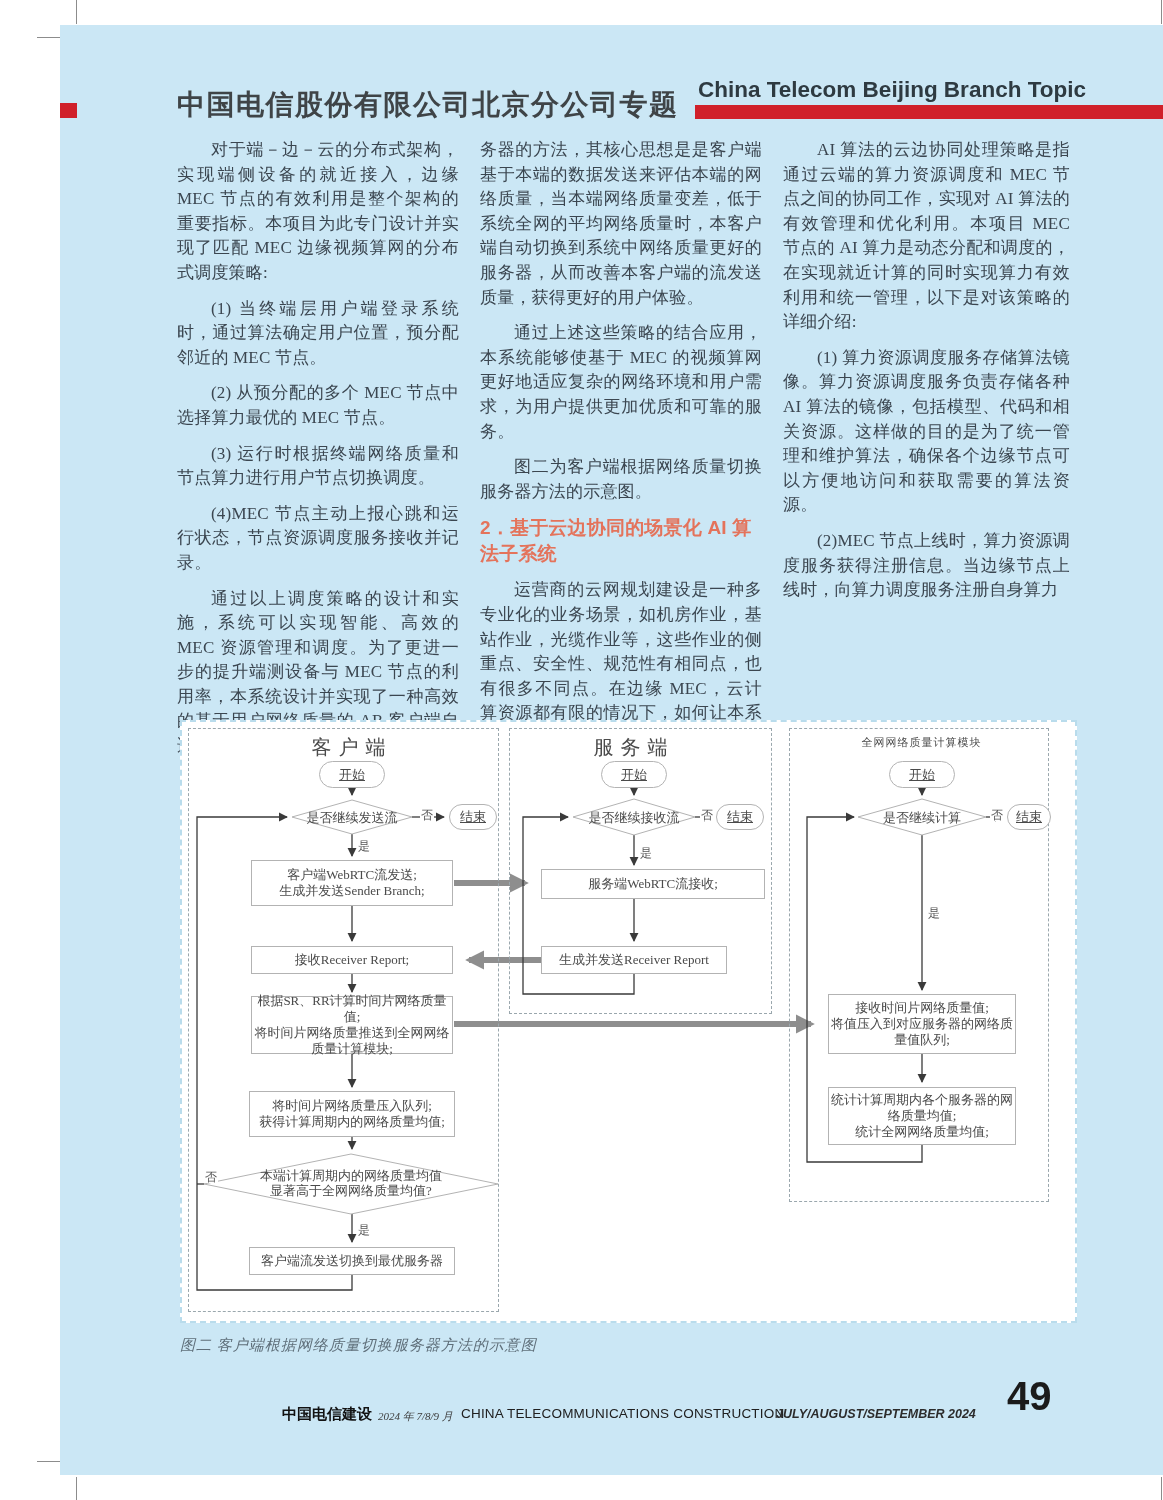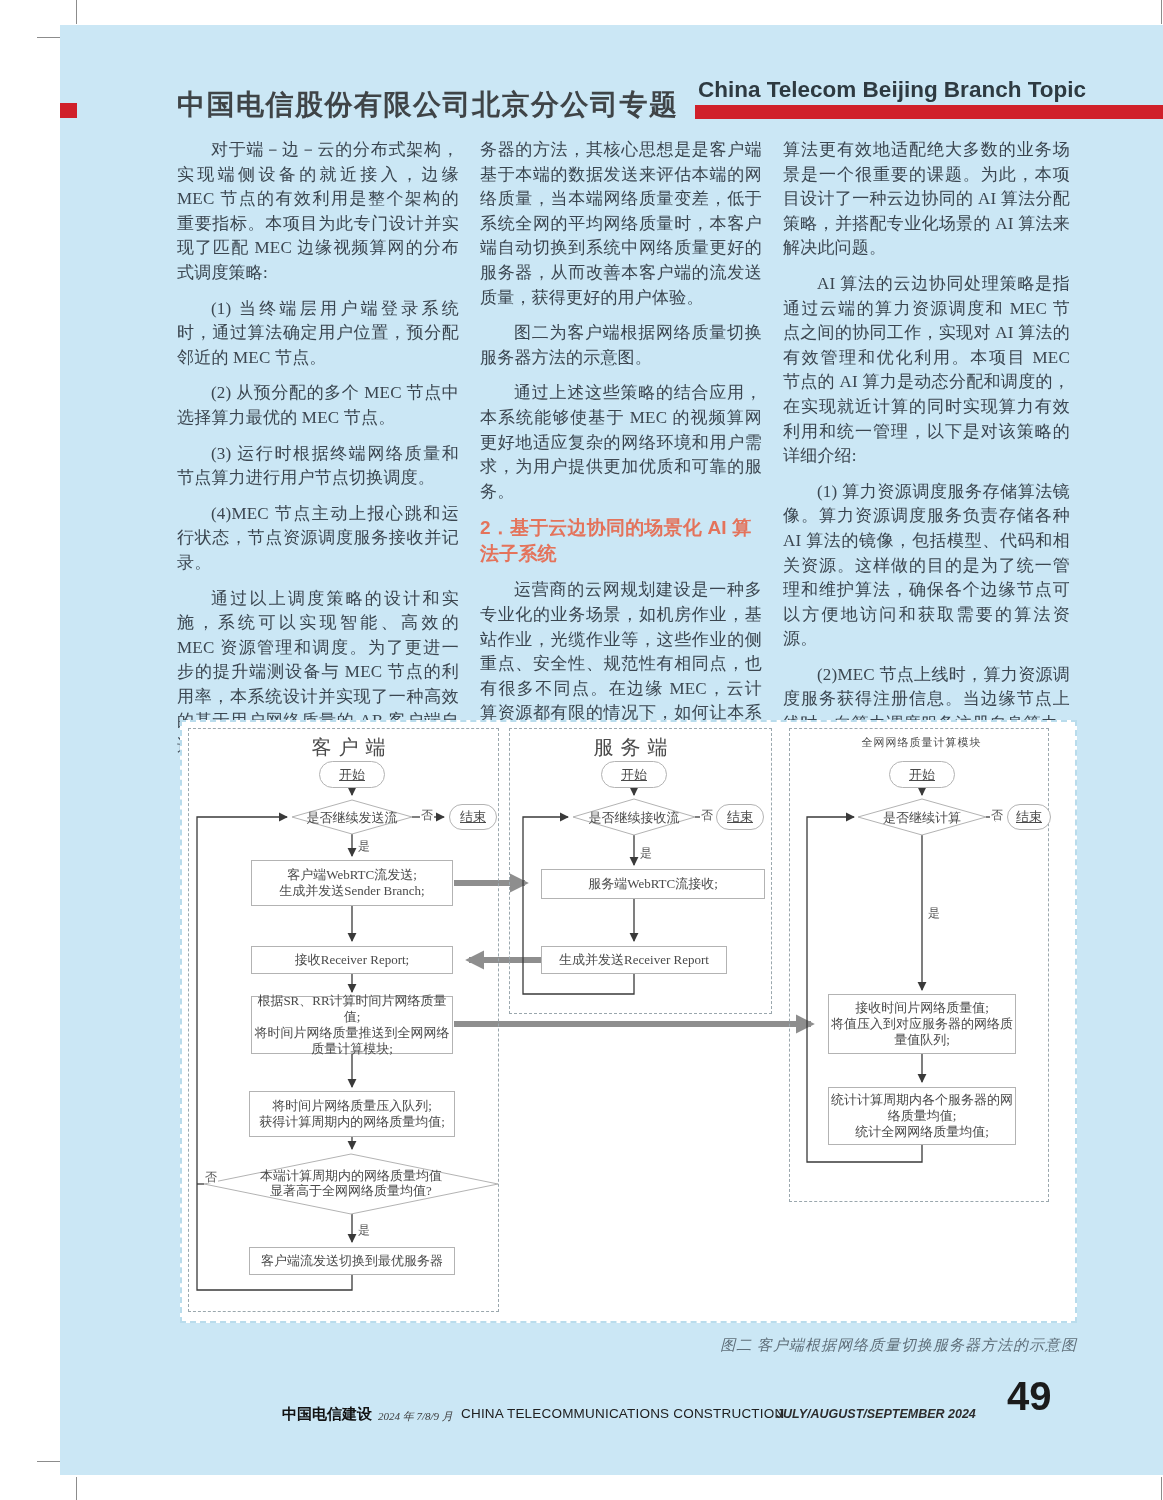--- a/index.html
+++ b/index.html
@@ -38,21 +38,21 @@
   .panel{position:absolute;border:1px dashed #9aa7ad;box-sizing:border-box;}
   .panel-title{position:absolute;font-size:20px;color:#4a4a4a;text-align:center;letter-spacing:7px;}
   .panel-title.tight{letter-spacing:1px;font-size:11px;}
   .fnode{position:absolute;box-sizing:border-box;background:#ffffff;border:1px solid #b3b3b3;
          color:#4a4a4a;font-size:13px;line-height:16px;display:flex;align-items:center;
          justify-content:center;text-align:center;white-space:pre-line;}
   .stadium{border-radius:14px;text-decoration:underline;}
   .dlabel{position:absolute;font-size:13px;line-height:15px;color:#4a4a4a;text-align:center;
           white-space:pre-line;}
   .branch{position:absolute;font-size:12px;color:#555;background:#ffffff;padding:0 1px;line-height:12px;}
-  .fig-caption{position:absolute;left:143px;top:1336px;width:897px;text-align:right;
+  .fig-caption{position:absolute;left:143px;top:1336px;width:897px;text-align:left;
           font-style:italic;font-size:15px;color:#5f6f7a;letter-spacing:1px;}
 
   
   .footer-cn{position:absolute;left:245px;top:1405px;font-family:"Liberation Sans", sans-serif;
              font-weight:700;font-size:15px;color:#121212;}
   .footer-issue-cn{position:absolute;left:341px;top:1409px;font-style:italic;font-size:11px;color:#3c3c3c;}
   .footer-en{position:absolute;left:424px;top:1406px;font-family:"Liberation Sans", sans-serif;
              font-size:13.5px;color:#202020;letter-spacing:0.2px;}
   .footer-issue-en{position:absolute;left:739px;top:1407px;font-family:"Liberation Sans", sans-serif;
              font-style:italic;font-weight:700;font-size:12.5px;color:#2c2c2c;}
@@ -84,28 +84,27 @@
     <p>对于端－边－云的分布式架构，实现端侧设备的就近接入，边缘 MEC 节点的有效利用是整个架构的重要指标。本项目为此专门设计并实现了匹配 MEC 边缘视频算网的分布式调度策略:</p>
     <p>(1) 当终端层用户端登录系统时，通过算法确定用户位置，预分配邻近的 MEC 节点。</p>
     <p>(2) 从预分配的多个 MEC 节点中选择算力最优的 MEC 节点。</p>
     <p>(3) 运行时根据终端网络质量和节点算力进行用户节点切换调度。</p>
     <p>(4)MEC 节点主动上报心跳和运行状态，节点资源调度服务接收并记录。</p>
     <p>通过以上调度策略的设计和实施，系统可以实现智能、高效的 MEC 资源管理和调度。为了更进一步的提升端测设备与 MEC 节点的利用率，本系统设计并实现了一种高效的基于用户网络质量的 AR 客户端自适应切换接收服</p>
   </div>
 
   <div class="col" id="col2">
     <p class="no-indent">务器的方法，其核心思想是是客户端基于本端的数据发送来评估本端的网络质量，当本端网络质量变差，低于系统全网的平均网络质量时，本客户端自动切换到系统中网络质量更好的服务器，从而改善本客户端的流发送质量，获得更好的用户体验。</p>
+    <p>通过上述这些策略的结合应用，本系统能够使基于 MEC 的视频算网更好地适应复杂的网络环境和用户需求，为用户提供更加优质和可靠的服务。</p>
     <p>图二为客户端根据网络质量切换服务器方法的示意图。</p>
-    <p>通过上述这些策略的结合应用，本系统能够使基于 MEC 的视频算网更好地适应复杂的网络环境和用户需求，为用户提供更加优质和可靠的服务。</p>
     <p class="section-heading no-indent">2．基于云边协同的场景化 AI 算法子系统</p>
     <p>运营商的云网规划建设是一种多专业化的业务场景，如机房作业，基站作业，光缆作业等，这些作业的侧重点、安全性、规范性有相同点，也有很多不同点。在边缘 MEC，云计算资源都有限的情况下，如何让本系统的各种 AI</p>
   </div>
 
   <div class="col" id="col3">
-    <p class="no-indent">算法更有效地适配绝大多数的业务场景是一个很重要的课题。为此，本项目设计了一种云边协同的 AI 算法分配策略，并搭配专业化场景的 AI 算法来解决此问题。</p>
     <p>AI 算法的云边协同处理策略是指通过云端的算力资源调度和 MEC 节点之间的协同工作，实现对 AI 算法的有效管理和优化利用。本项目 MEC 节点的 AI 算力是动态分配和调度的，在实现就近计算的同时实现算力有效利用和统一管理，以下是对该策略的详细介绍:</p>
     <p>(1) 算力资源调度服务存储算法镜像。算力资源调度服务负责存储各种 AI 算法的镜像，包括模型、代码和相关资源。这样做的目的是为了统一管理和维护算法，确保各个边缘节点可以方便地访问和获取需要的算法资源。</p>
     <p>(2)MEC 节点上线时，算力资源调度服务获得注册信息。当边缘节点上线时，向算力调度服务注册自身算力</p>
   </div>
 
   <div class="figure">
 
     <svg width="893" height="599" viewBox="0 0 893 599">
       <defs>
         <marker id="ah" viewBox="0 0 10 10" refX="9" refY="5" markerWidth="7" markerHeight="7" orient="auto">

